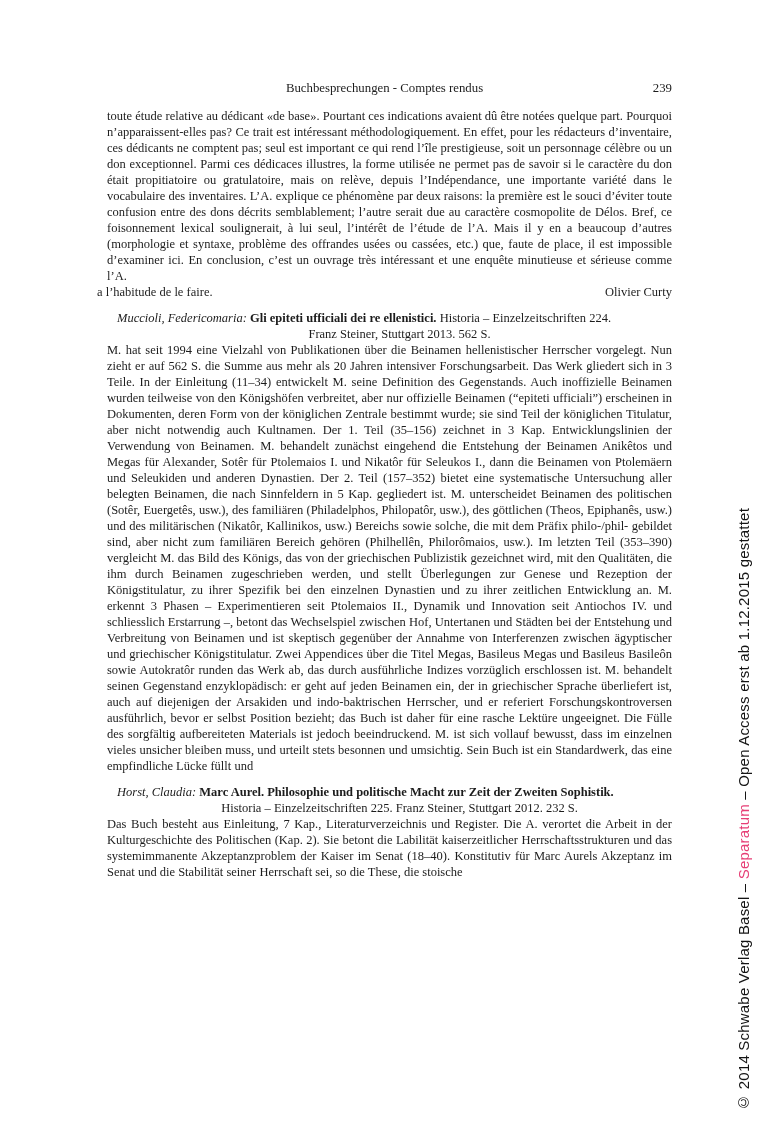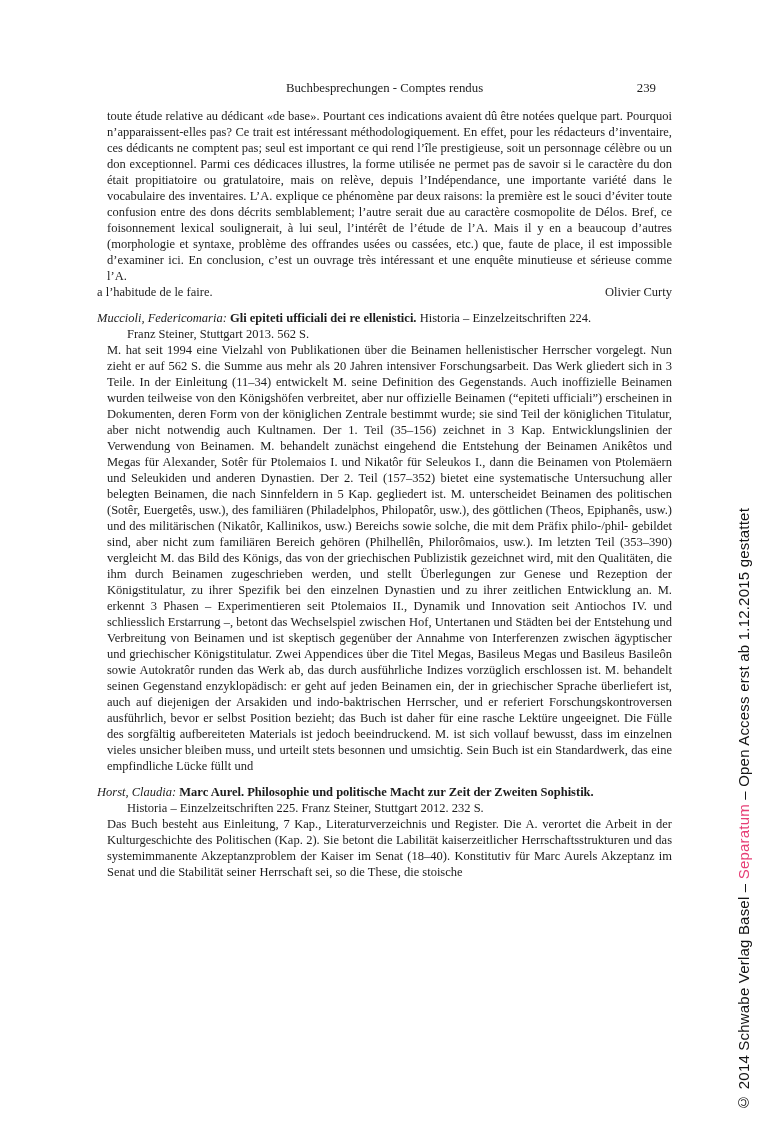--- a/index.html
+++ b/index.html
@@ -22,21 +22,21 @@
   }
   .running-header {
     position: relative;
     text-align: center;
     font-size: 12.8px;
     line-height: 16px;
     margin-bottom: 12px;
   }
   .rh-page {
     position: absolute;
-    right: 16px;
+    right: 0;
     top: 0;
   }
   .body-text {
     font-size: 12.5px;
     line-height: 16px;
     text-align: justify;
     margin-left: 10px;
   }
   .sig-row {
     display: flex;
@@ -45,27 +45,29 @@
     line-height: 16px;
     gap: 28px;
   }
   .review.spaced { margin-top: 10px; }
   .review-heading {
     font-size: 12.5px;
     line-height: 16px;
     padding-left: 30px;
     text-indent: -30px;
     text-align: justify;
+    margin-left: 20px;
   }
   .review-heading .author { font-style: italic; }
   .review-heading .title { font-weight: bold; }
   .review-imprint {
     font-size: 12.5px;
     line-height: 16px;
     padding-left: 30px;
+    text-align: center;
   }
   .spine {
     position: absolute;
     right: 18px;
     bottom: 20px;
     writing-mode: vertical-rl;
     transform: rotate(180deg);
     white-space: nowrap;
     font-family: "Liberation Sans", sans-serif;
     font-size: 15px;

